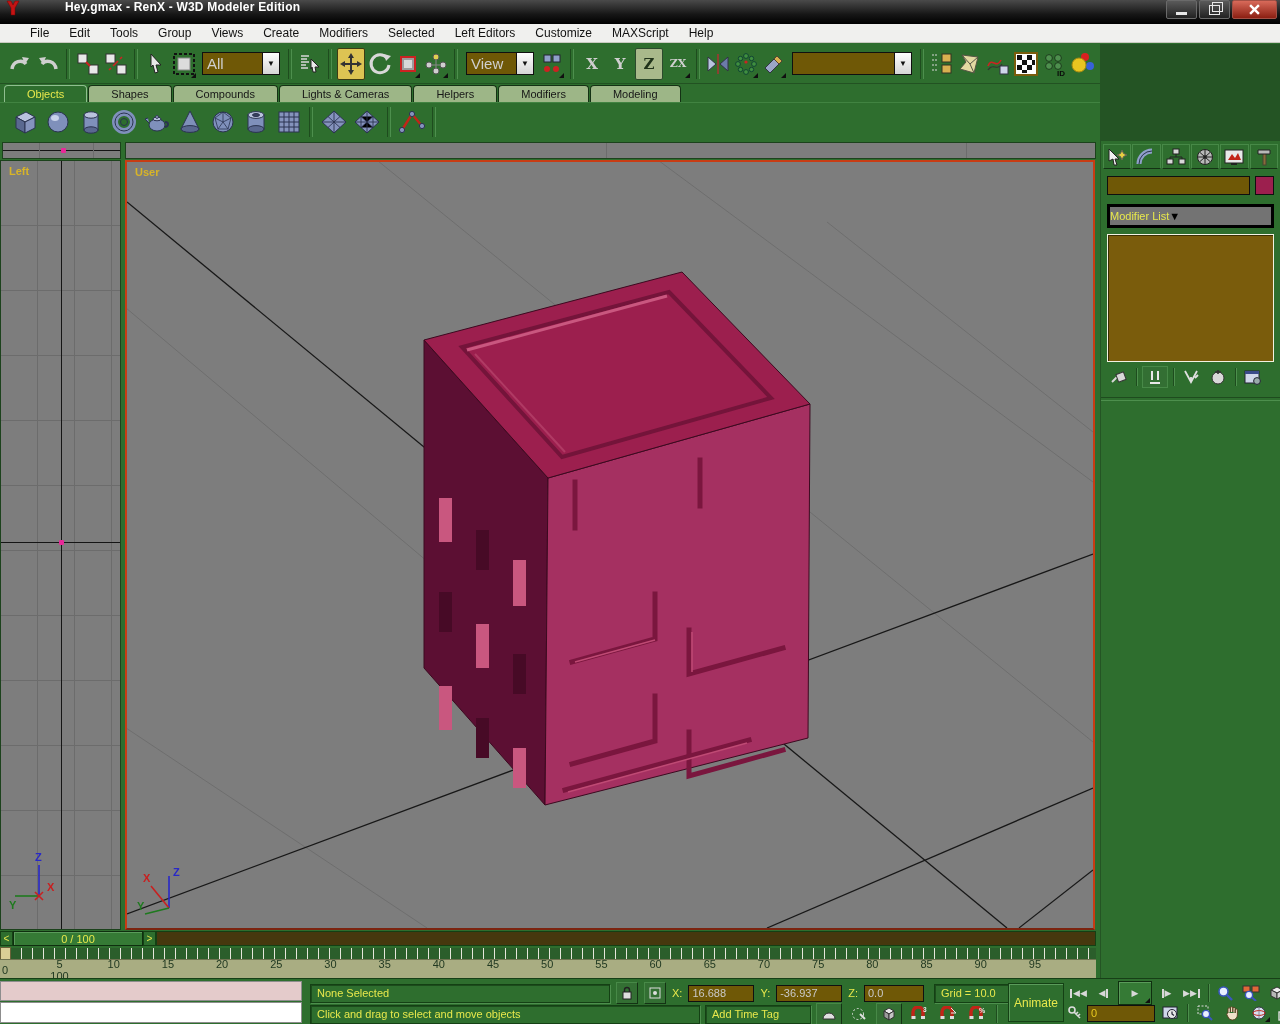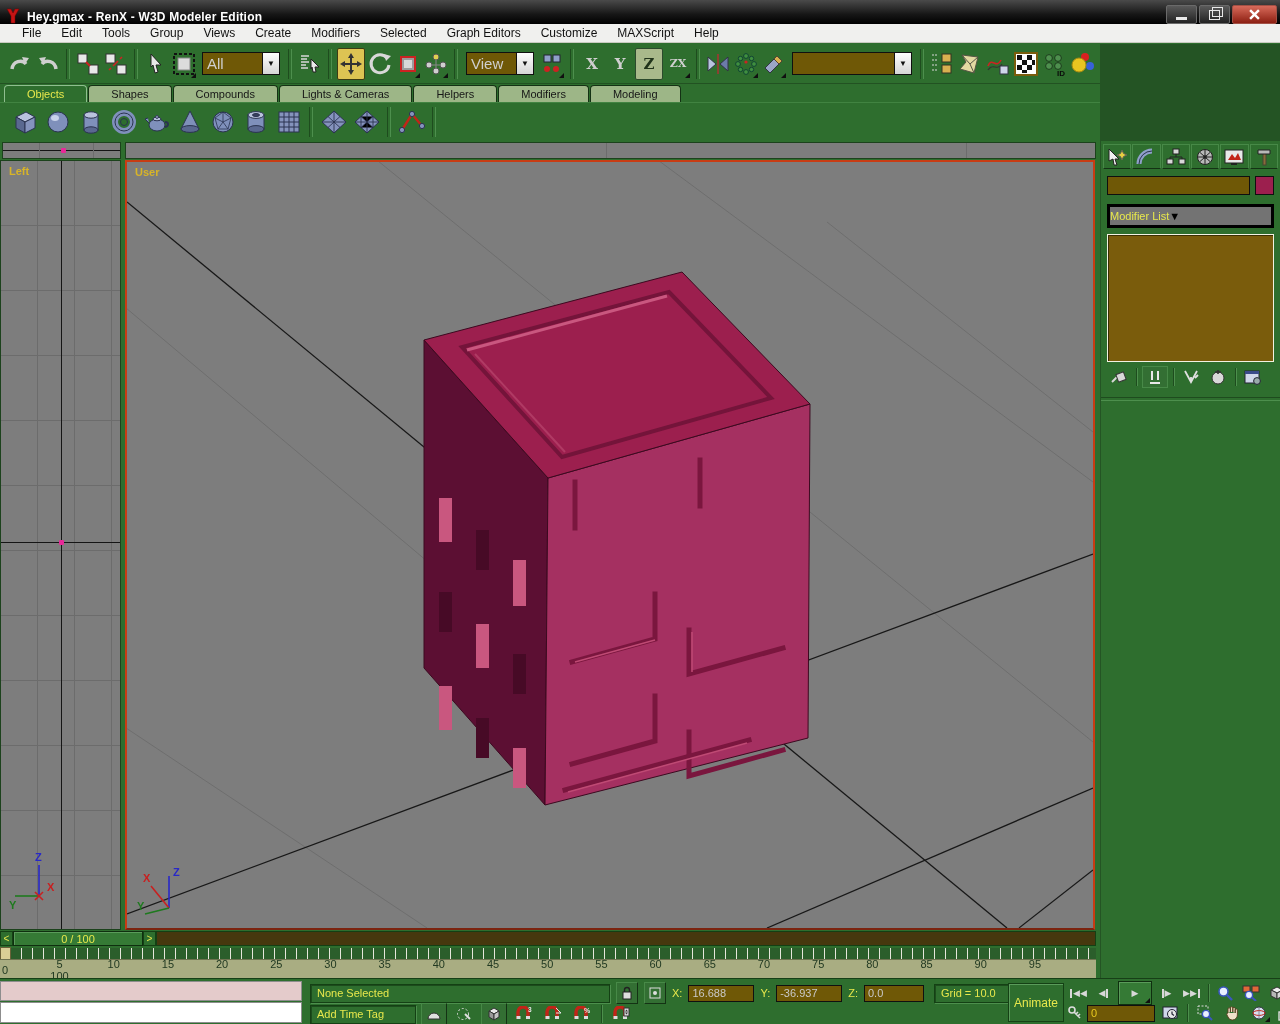--- a/index.html
+++ b/index.html
@@ -1,33 +1,33 @@
 <!DOCTYPE html>
 <html><head>
 <meta charset="utf-8">
 <style>
   html,body{margin:0;padding:0;background:#000;}
   #app{position:relative;width:1280px;height:1024px;overflow:hidden;
        font-family:"Liberation Sans","DejaVu Sans",sans-serif;font-size:11px;
        background:#2e6e2e;}
   
   .titlebar{position:absolute;left:0;top:0;width:1280px;height:24px;
-    background:linear-gradient(#4a4a4a,#161616 60%,#000);display:flex;align-items:flex-end;}
+    background:linear-gradient(#4a4a4a,#161616 60%,#000);display:flex;align-items:flex-start;gap:38px;}
   .titlebar .appicon{width:16px;height:16px;margin:0 6px 0 5px;}
   .titlebar .title{color:#fff;font-weight:bold;font-size:12px;letter-spacing:.2px;}
   .winbtns{margin-left:auto;display:flex;gap:2px;padding-right:3px;}
   .winbtn{width:29px;height:17px;border:1px solid #6a6a6a;border-radius:2px;
     background:linear-gradient(#5a5a5a,#222);display:flex;align-items:center;justify-content:center;}
   .winbtn.close{width:43px;background:linear-gradient(#d86a5a,#8c1f12);border-color:#a25045;}
   .glyph-min{width:11px;height:3px;background:#e8e8e8;margin-top:7px;}
   .glyph-restore{width:9px;height:8px;border:1px solid #e8e8e8;position:relative;background:transparent;}
   .glyph-restore:before{content:"";position:absolute;left:2px;top:-4px;width:9px;height:8px;border:1px solid #e8e8e8;}
   
   .menubar{position:absolute;left:0;top:24px;width:1280px;height:19px;background:#f0f0ee;
-    border-bottom:1px solid #c9cbc1;display:flex;align-items:center;padding-left:12px;box-sizing:border-box;}
+    border-bottom:1px solid #c9cbc1;display:flex;align-items:center;padding-left:20px;box-sizing:border-box;}
   .menu-item{color:#111;font-size:12px;padding:2px 10px;cursor:default;}
   
   .toolbar{position:absolute;left:0;top:44px;width:1100px;height:40px;background:#2e6e2e;
     display:flex;align-items:center;padding-left:6px;box-sizing:border-box;border-bottom:1px solid #225222;}
   .darkcorner{position:absolute;left:1100px;top:44px;width:180px;height:97px;background:#245424;}
   .tbtn{height:30px;min-width:26px;display:flex;align-items:center;justify-content:center;position:relative;margin:0 1px;}
   .tbtn.pressed{background:#ddc453;border:1px solid #3c3c14;border-radius:2px;}
   .tbtn.pressed2{background:#a9b98b;border:1px solid #2c4a2c;border-radius:2px;}
   .tsep{width:2px;height:30px;margin:0 4px;border-left:1px solid #1e4c1e;border-right:1px solid #4d8f4d;}
   .fly:after{content:"";position:absolute;right:1px;bottom:1px;border-left:5px solid transparent;border-bottom:5px solid #101010;}
@@ -136,21 +136,21 @@
 
   <div class="menubar">
       <span class="menu-item">File</span>
       <span class="menu-item">Edit</span>
       <span class="menu-item">Tools</span>
       <span class="menu-item">Group</span>
       <span class="menu-item">Views</span>
       <span class="menu-item">Create</span>
       <span class="menu-item">Modifiers</span>
       <span class="menu-item">Selected</span>
-      <span class="menu-item">Graph Editors</span>
+      <span class="menu-item">Left Editors</span>
       <span class="menu-item">Customize</span>
       <span class="menu-item">MAXScript</span>
       <span class="menu-item">Help</span>
     </div>
 
   <div class="toolbar">
     <div class="tbtn">
       <svg width="22" height="18" viewBox="0 0 22 18">
         <path d="M3 14 C4 6 13 4 17 9" stroke="#cfcfcf" stroke-width="3.5" fill="none"></path>
           <polygon points="13,2 20,3 16,9" fill="#cfcfcf"></polygon>
@@ -635,20 +635,21 @@
       <span class="ylabel">X:</span>
       <div class="cfield" style="width:66px;">16.688</div>
       <span class="ylabel">Y:</span>
       <div class="cfield" style="width:66px;">-36.937</div>
       <span class="ylabel">Z:</span>
       <div class="cfield" style="width:60px;">0.0</div>
       <div class="sunk" style="width:92px;margin-left:4px;">Grid = 10.0</div>
     </div>
 
     <div style="position:absolute;left:310px;top:24px;display:flex;align-items:center;gap:5px;">
+      <div class="sunk" style="width:390px;">Click and drag to select and move objects</div>
       <div class="sunk" style="width:106px;">Add Time Tag</div>
       <div class="mini raised">
         <svg width="16" height="14" viewBox="0 0 16 14">
           <path d="M2 12 A6 6 0 0 1 14 12 Z" fill="#e0e0e0" stroke="#333"></path>
           </svg>
       </div>
       <div class="mini">
         <svg width="16" height="14" viewBox="0 0 16 14">
           <circle cx="7" cy="7" r="5.5" fill="none" stroke="#e0e0e0" stroke-dasharray="2 2"></circle>
           <path d="M9 7 L14 12" stroke="#e0e0e0" stroke-width="2"></path>

